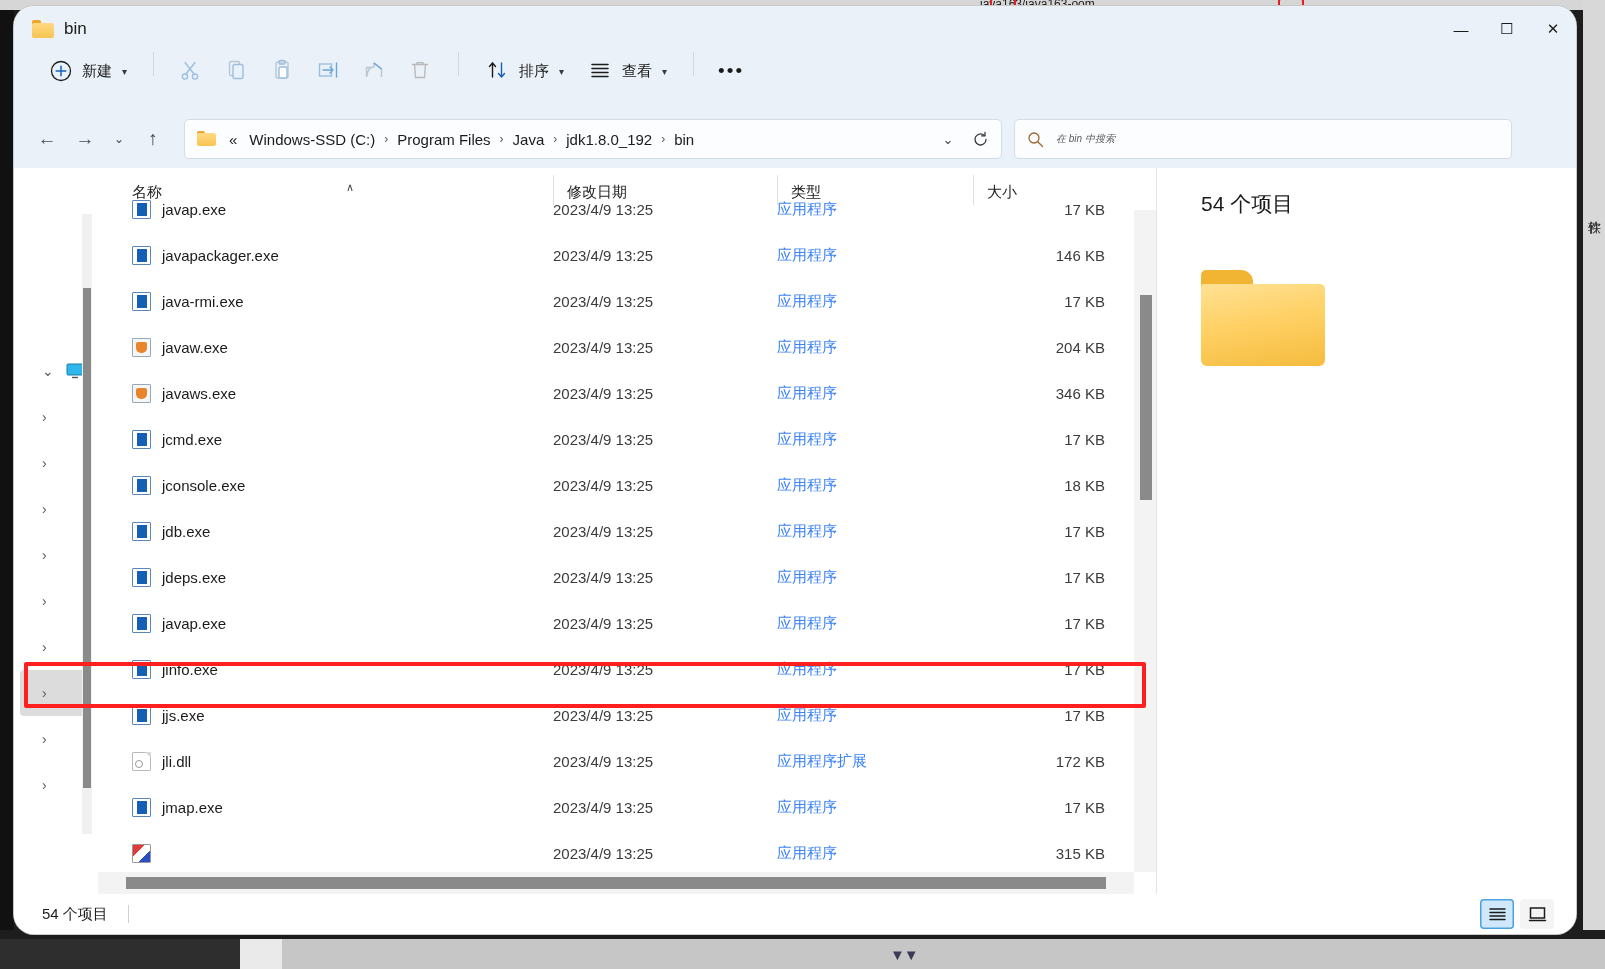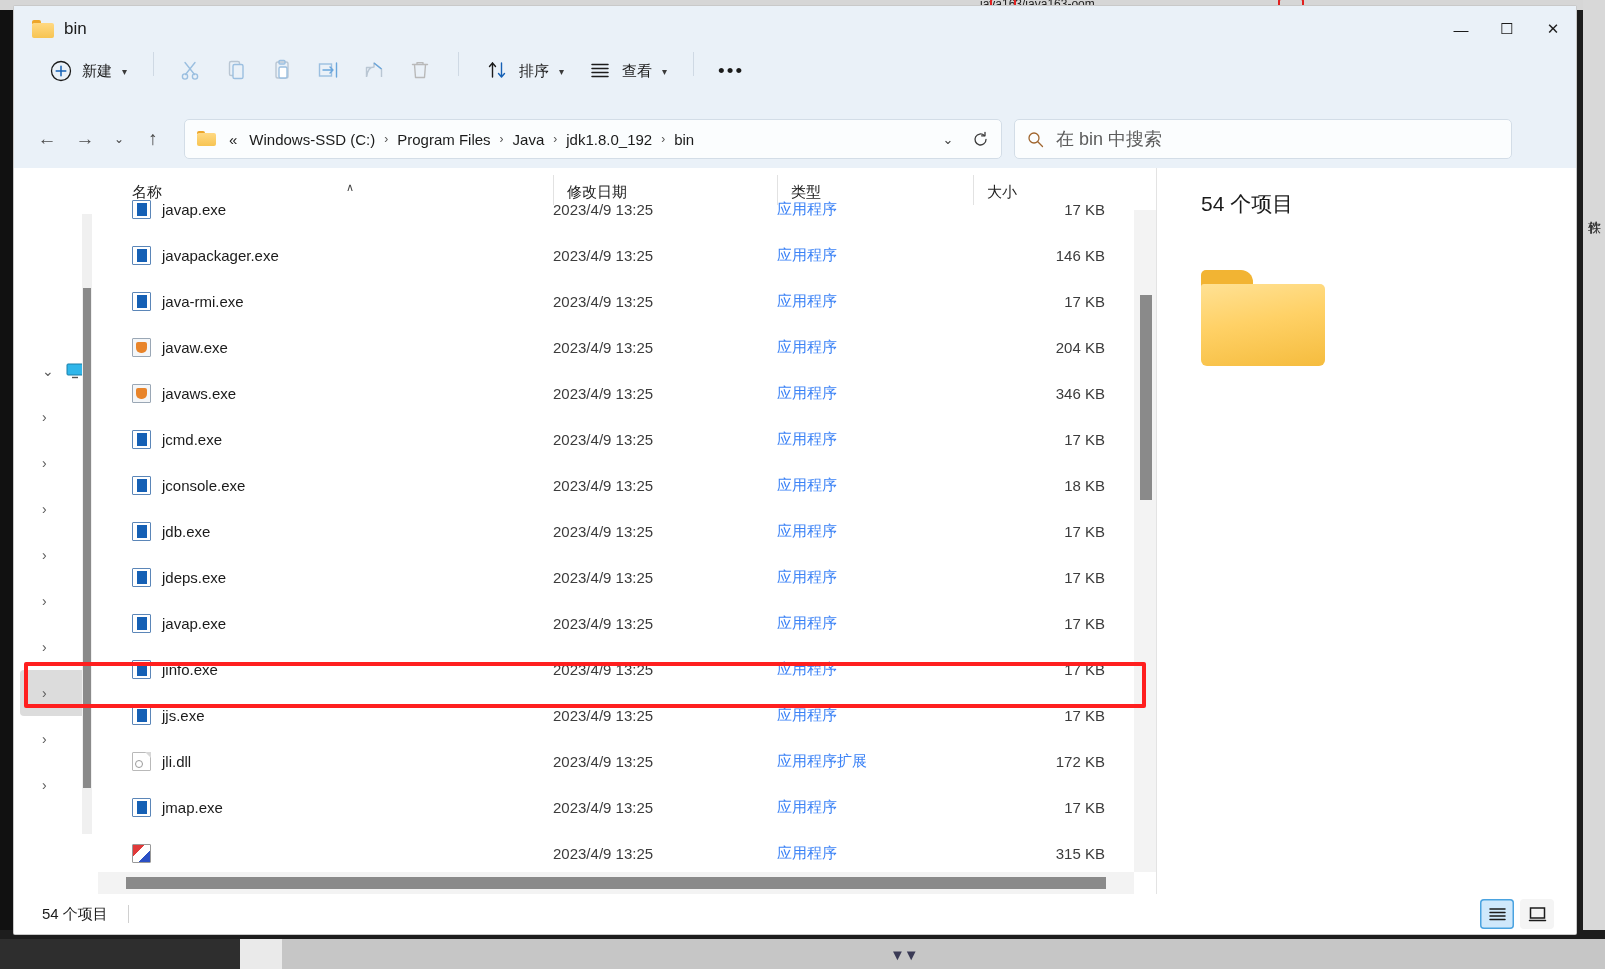--- a/index.html
+++ b/index.html
@@ -43,21 +43,21 @@
   }
   .taskbar .tb-left { position: absolute; left: 0; top: 0; width: 240px; height: 30px; background: #2e2e2e; }
   .taskbar .tb-mid  { position: absolute; left: 240px; top: 0; width: 42px; height: 30px; background: #eaeaea; }
   .taskbar .tb-dots { position: absolute; left: 890px; top: 7px; color: #3a3a55; font-size: 15px; letter-spacing: -1px; }
 
   
   .window {
     position: absolute; left: 14px; top: 6px;
     width: 1562px; height: 928px;
     background: #ffffff;
-    border-radius: 1px;
+    border-radius: 20px;
     box-shadow: 0 0 0 1px #c9c9c9;
     overflow: hidden;
     display: flex; flex-direction: column;
   }
 
   
   .titlebar {
     height: 46px; background: #eaf1f8; position: relative; flex: 0 0 46px;
     display: flex; align-items: center;
   }
@@ -124,21 +124,21 @@
   .crumb { padding: 3px 5px; border-radius: 3px; }
   .crumb-sep { color: #555; font-size: 12px; padding: 0 2px; }
   .addr-actions { display: flex; align-items: center; gap: 2px; }
   .addr-act { width: 30px; height: 30px; display: flex; align-items: center; justify-content: center;
      border-radius: 4px; color: #3a3a3a; font-size: 13px; }
   .search-field {
     width: 498px; height: 40px; margin-left: 12px;
     background: #fbfdfe; border: 1px solid #d3dde7; border-radius: 5px;
     display: flex; align-items: center; padding: 0 12px; gap: 12px;
   }
-  .search-ph { font-size: 18px; color: #5c5c5c; }
+  .search-ph { font-size: 10px; color: #5c5c5c; font-style: italic; }
 
   
   .content { flex: 1 1 auto; display: flex; min-height: 0; background: #fff; position: relative; }
 
   
   .navpane {
     width: 84px; flex: 0 0 84px; background: #fff;
     position: relative; overflow: hidden;
   }
   .nav-row {

